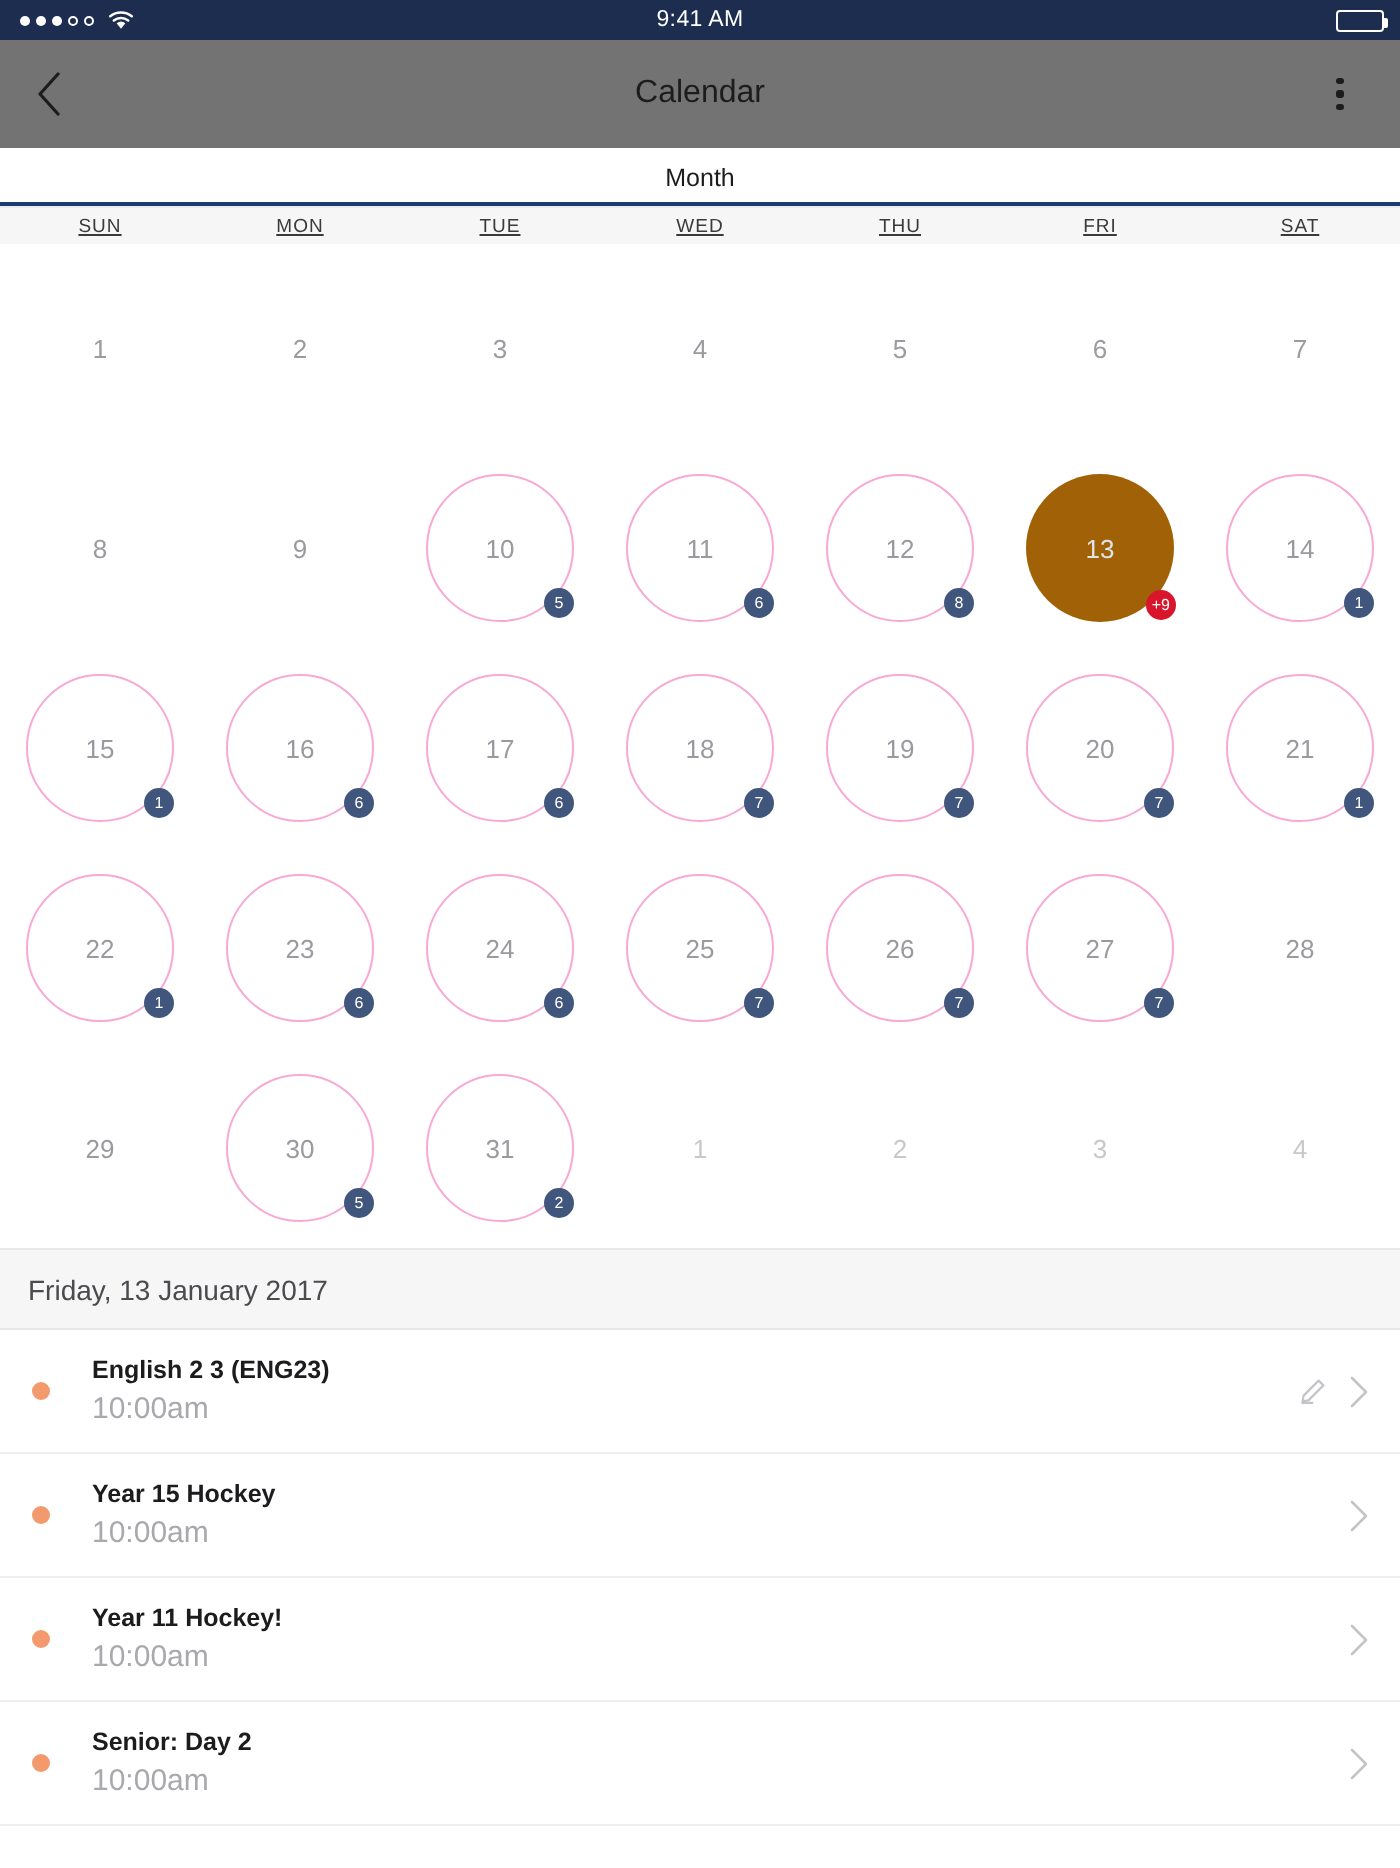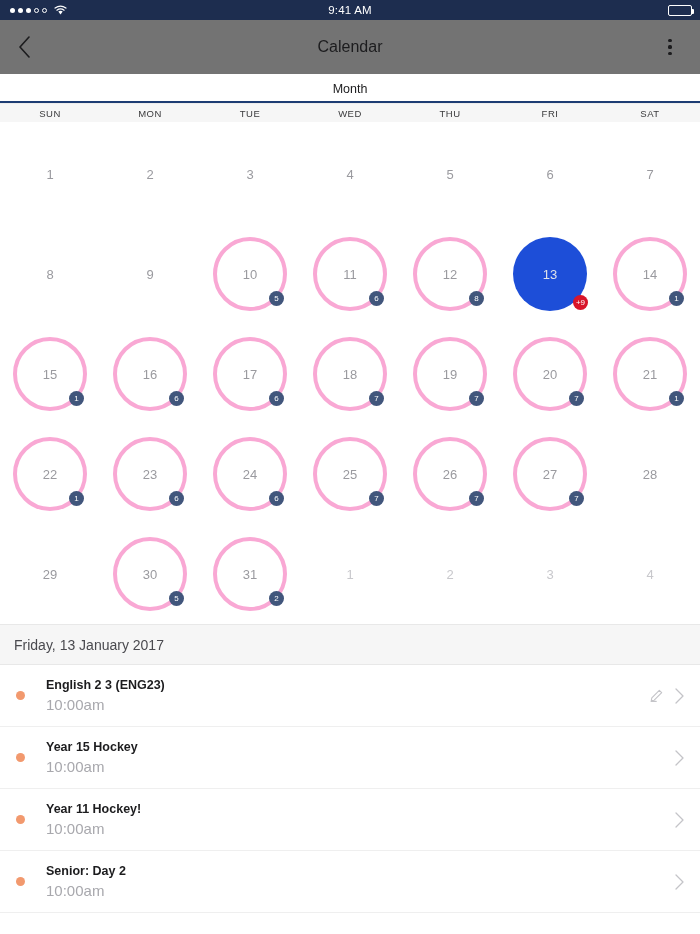--- a/index.html
+++ b/index.html
@@ -68,40 +68,40 @@
     height:2px; background:#1d3c73;
   }
 
   
   .weekdays{
     display:grid; grid-template-columns:repeat(7,1fr);
     background:#f6f6f6; height:19px; border-top:1px solid #ececec;
   }
   .weekday{
     display:flex; align-items:center; justify-content:center;
-    font-size:9.5px; color:#3a3a3c; letter-spacing:.5px;
+    font-size:9.5px; color:#3a3a3c; letter-spacing:.5px;text-decoration:underline;
   }
 
   
   .calendar{
     background:#fff; padding-top:2px;
     display:grid; grid-template-rows:repeat(5,100px);
   }
   .week-row{ display:grid; grid-template-columns:repeat(7,1fr); }
   .day-cell{
     position:relative; display:flex; align-items:center; justify-content:center;
     cursor:pointer;
   }
   .day-circle{
     width:74px; height:74px; border-radius:50%;
     display:flex; align-items:center; justify-content:center;
     font-size:13px; color:#9a9a9f; position:relative;
   }
-  .day-circle.ring{ border:4px solid #f9a8d4; }
-  .day-circle.selected{ background:#1d4ed8; border:none; color:#dfe3ea; }
+  .day-circle.ring{ border:1px solid #f9a8d4; }
+  .day-circle.selected{ background:#a16207; border:none; color:#dfe3ea; }
   .day-circle.muted{ color:#c8c8cc; }
   .badge{
     position:absolute; bottom:1px; right:-1px;
     min-width:15px; height:15px; padding:0 3px;
     border-radius:50%; background:#41567c; color:#fff;
     font-size:8px; display:flex; align-items:center; justify-content:center;
     line-height:1; font-weight:400;
   }
   .badge.alert{ background:#d8152a; border-radius:9px; }
   .day-cell.no-circle .day-circle{ border:none; }

